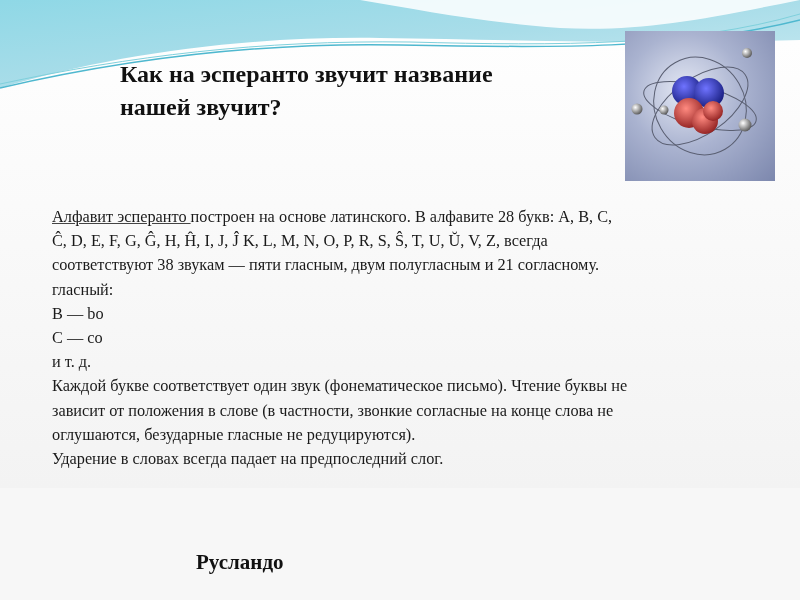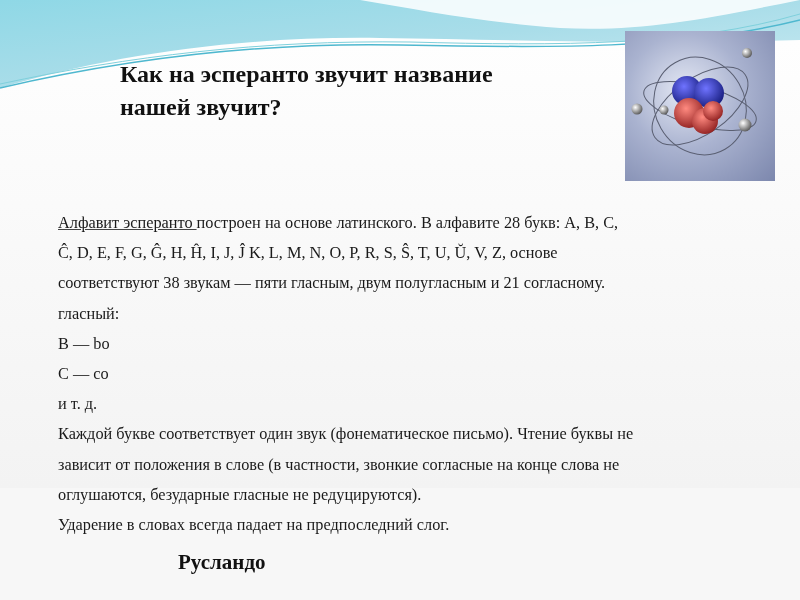--- a/index.html
+++ b/index.html
@@ -16,24 +16,24 @@
   }
   .atom {
     position:absolute; left:625px; top:31px; width:150px; height:150px;
     background:radial-gradient(circle at 40% 40%, #e4e8f4 0%, #aab3d0 45%, #7c87ad 100%);
     overflow:hidden;
   }
   .body-text {
     position:absolute; left:52px; top:205px; width:720px;
     font-size:16.3px; line-height:24.2px; color:#1a1a1a;
   }
-  .body-text p { margin:6px; }
+  .body-text p { margin:0; }
   .u { text-decoration:underline; text-decoration-color:#444; }
   .signature {
-    position:absolute; left:178px; top:550px;
+    position:absolute; left:196px; top:550px;
     font-size:21px; font-weight:bold; color:#111;
   }
 </style>
 </head>
 <body>
 
 <div class="slide">
 
   <svg class="wave" viewBox="0 0 800 110" preserveAspectRatio="none">
     <defs>
@@ -81,21 +81,21 @@
       <circle cx="88" cy="80" r="10" fill="url(#red)"></circle>
       <circle cx="122" cy="22" r="5" fill="url(#ball)"></circle>
       <circle cx="12" cy="78" r="5.5" fill="url(#ball)"></circle>
       <circle cx="39" cy="79" r="4.5" fill="url(#ball)"></circle>
       <circle cx="120" cy="94" r="6.5" fill="url(#ball)"></circle>
     </svg>
   </div>
 
   <div class="body-text">
     <p><span class="u">Алфавит эсперанто </span><span>построен на основе латинского. В алфавите 28 букв: A, B, C,</span></p>
-    <p>Ĉ, D, E, F, G, Ĝ, H, Ĥ, I, J, Ĵ K, L, M, N, O, P, R, S, Ŝ, T, U, Ŭ, V, Z, основе</p>
+    <p>Ĉ, D, E, F, G, Ĝ, H, Ĥ, I, J, Ĵ K, L, M, N, O, P, R, S, Ŝ, T, U, Ŭ, V, Z, всегда</p>
     <p>соответствуют 38 звукам — пяти гласным, двум полугласным и 21 согласному.</p>
     <p>гласный:</p>
     <p>B — bo</p>
     <p>C — co</p>
     <p>и т. д.</p>
     <p>Каждой букве соответствует один звук (фонематическое письмо). Чтение буквы не</p>
     <p>зависит от положения в слове (в частности, звонкие согласные на конце слова не</p>
     <p>оглушаются, безударные гласные не редуцируются).</p>
     <p>Ударение в словах всегда падает на предпоследний слог.</p>
   </div>

